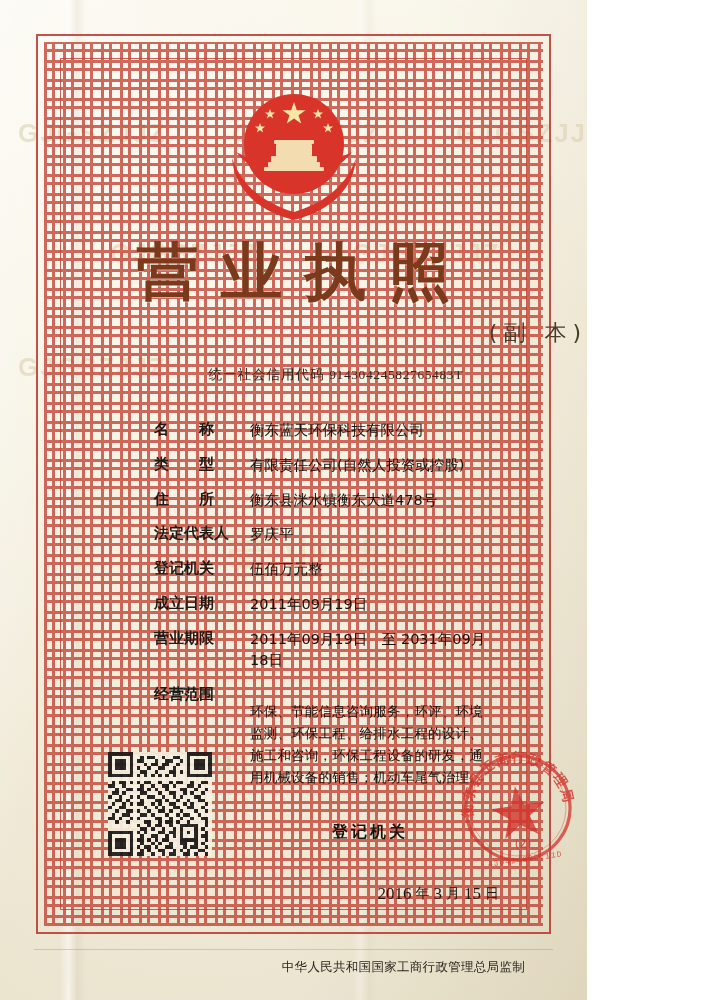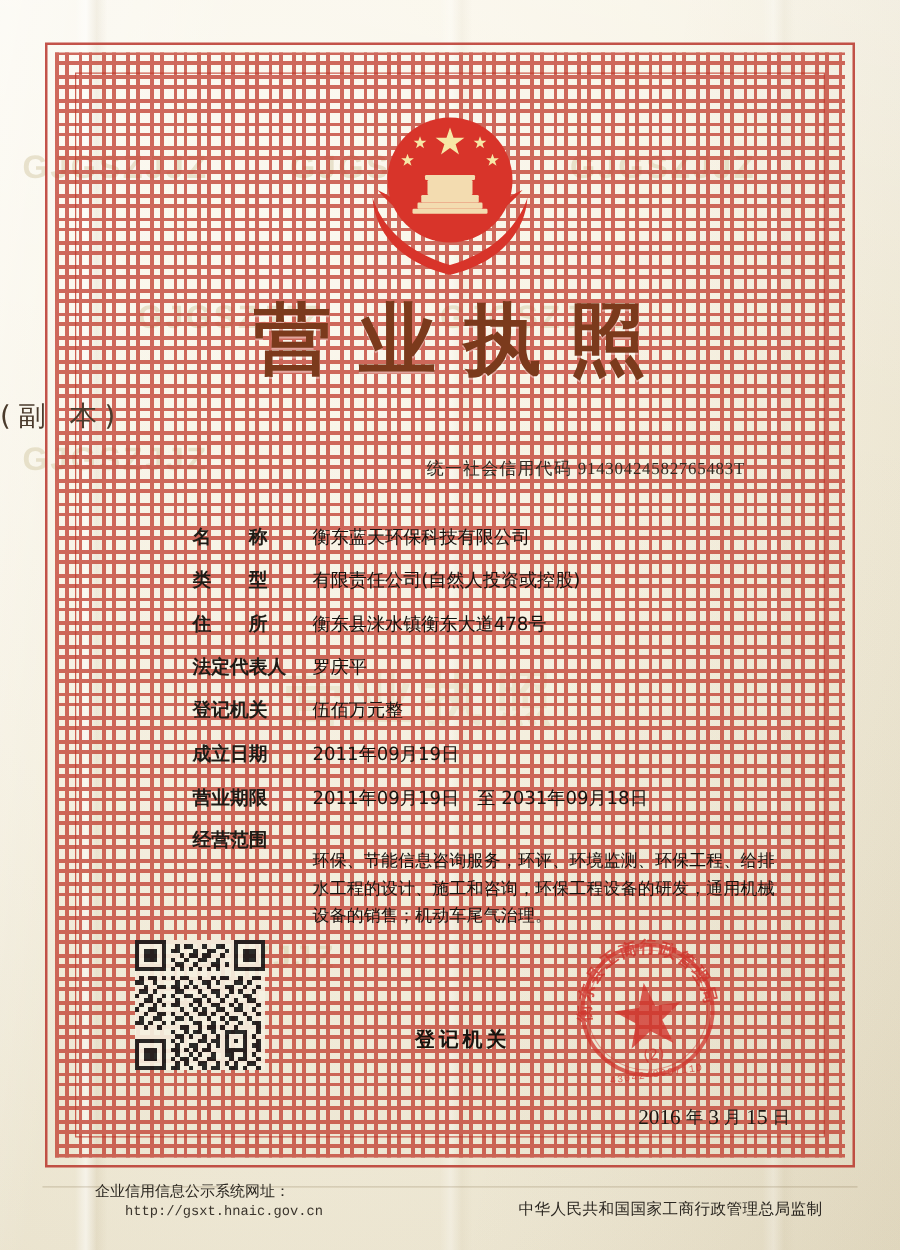--- a/index.html
+++ b/index.html
@@ -9,21 +9,21 @@
   }
   body {
     width: 720px;
     height: 1000px;
     font-family: "Liberation Sans", sans-serif;
     overflow: hidden;
   }
 
   #page {
     position: relative;
-    width: 720px;
+    width: 587px;
     height: 1000px;
     background:
       radial-gradient(ellipse at 30% 20%, #fbf8ee 0%, #f7f2e2 45%, #f2ecd9 75%, #ece4cd 100%);
     overflow: hidden;
     text-decoration: underline;
   }
 
   
   .paper-shade {
     position: absolute;
@@ -131,21 +131,21 @@
     font-size: 62px;
     letter-spacing: 22px;
     text-indent: 22px;
     color: #7b3a1c;
     text-shadow: 0 1px 0 rgba(255,255,255,.4);
   }
   .subtitle {
     position: absolute;
     top: 318px;
     left: 0; right: 0;
-    text-align: left;
+    text-align: right;
     font-family: "DejaVu Sans", sans-serif;
     font-size: 22px;
     letter-spacing: 6px;
     color: #4a3b2c;
   }
 
   .credit-code {
     position: absolute;
     top: 366px;
     right: 124px;
@@ -639,20 +639,16 @@
     <span class="num">2016</span>
     <span class="unit">年</span>
     <span class="num">3</span>
     <span class="unit">月</span>
     <span class="num">15</span>
     <span class="unit">日</span>
   </div>
 
   <div class="footer-rule"></div>
 
-  <div class="footer-left">
-    <div>企业信用信息公示系统网址：</div>
-    <div class="url">http://gsxt.hnaic.gov.cn</div>
-  </div>
 
   <div class="footer-right">中华人民共和国国家工商行政管理总局监制</div>
 
 </div>
 
 </body></html>

